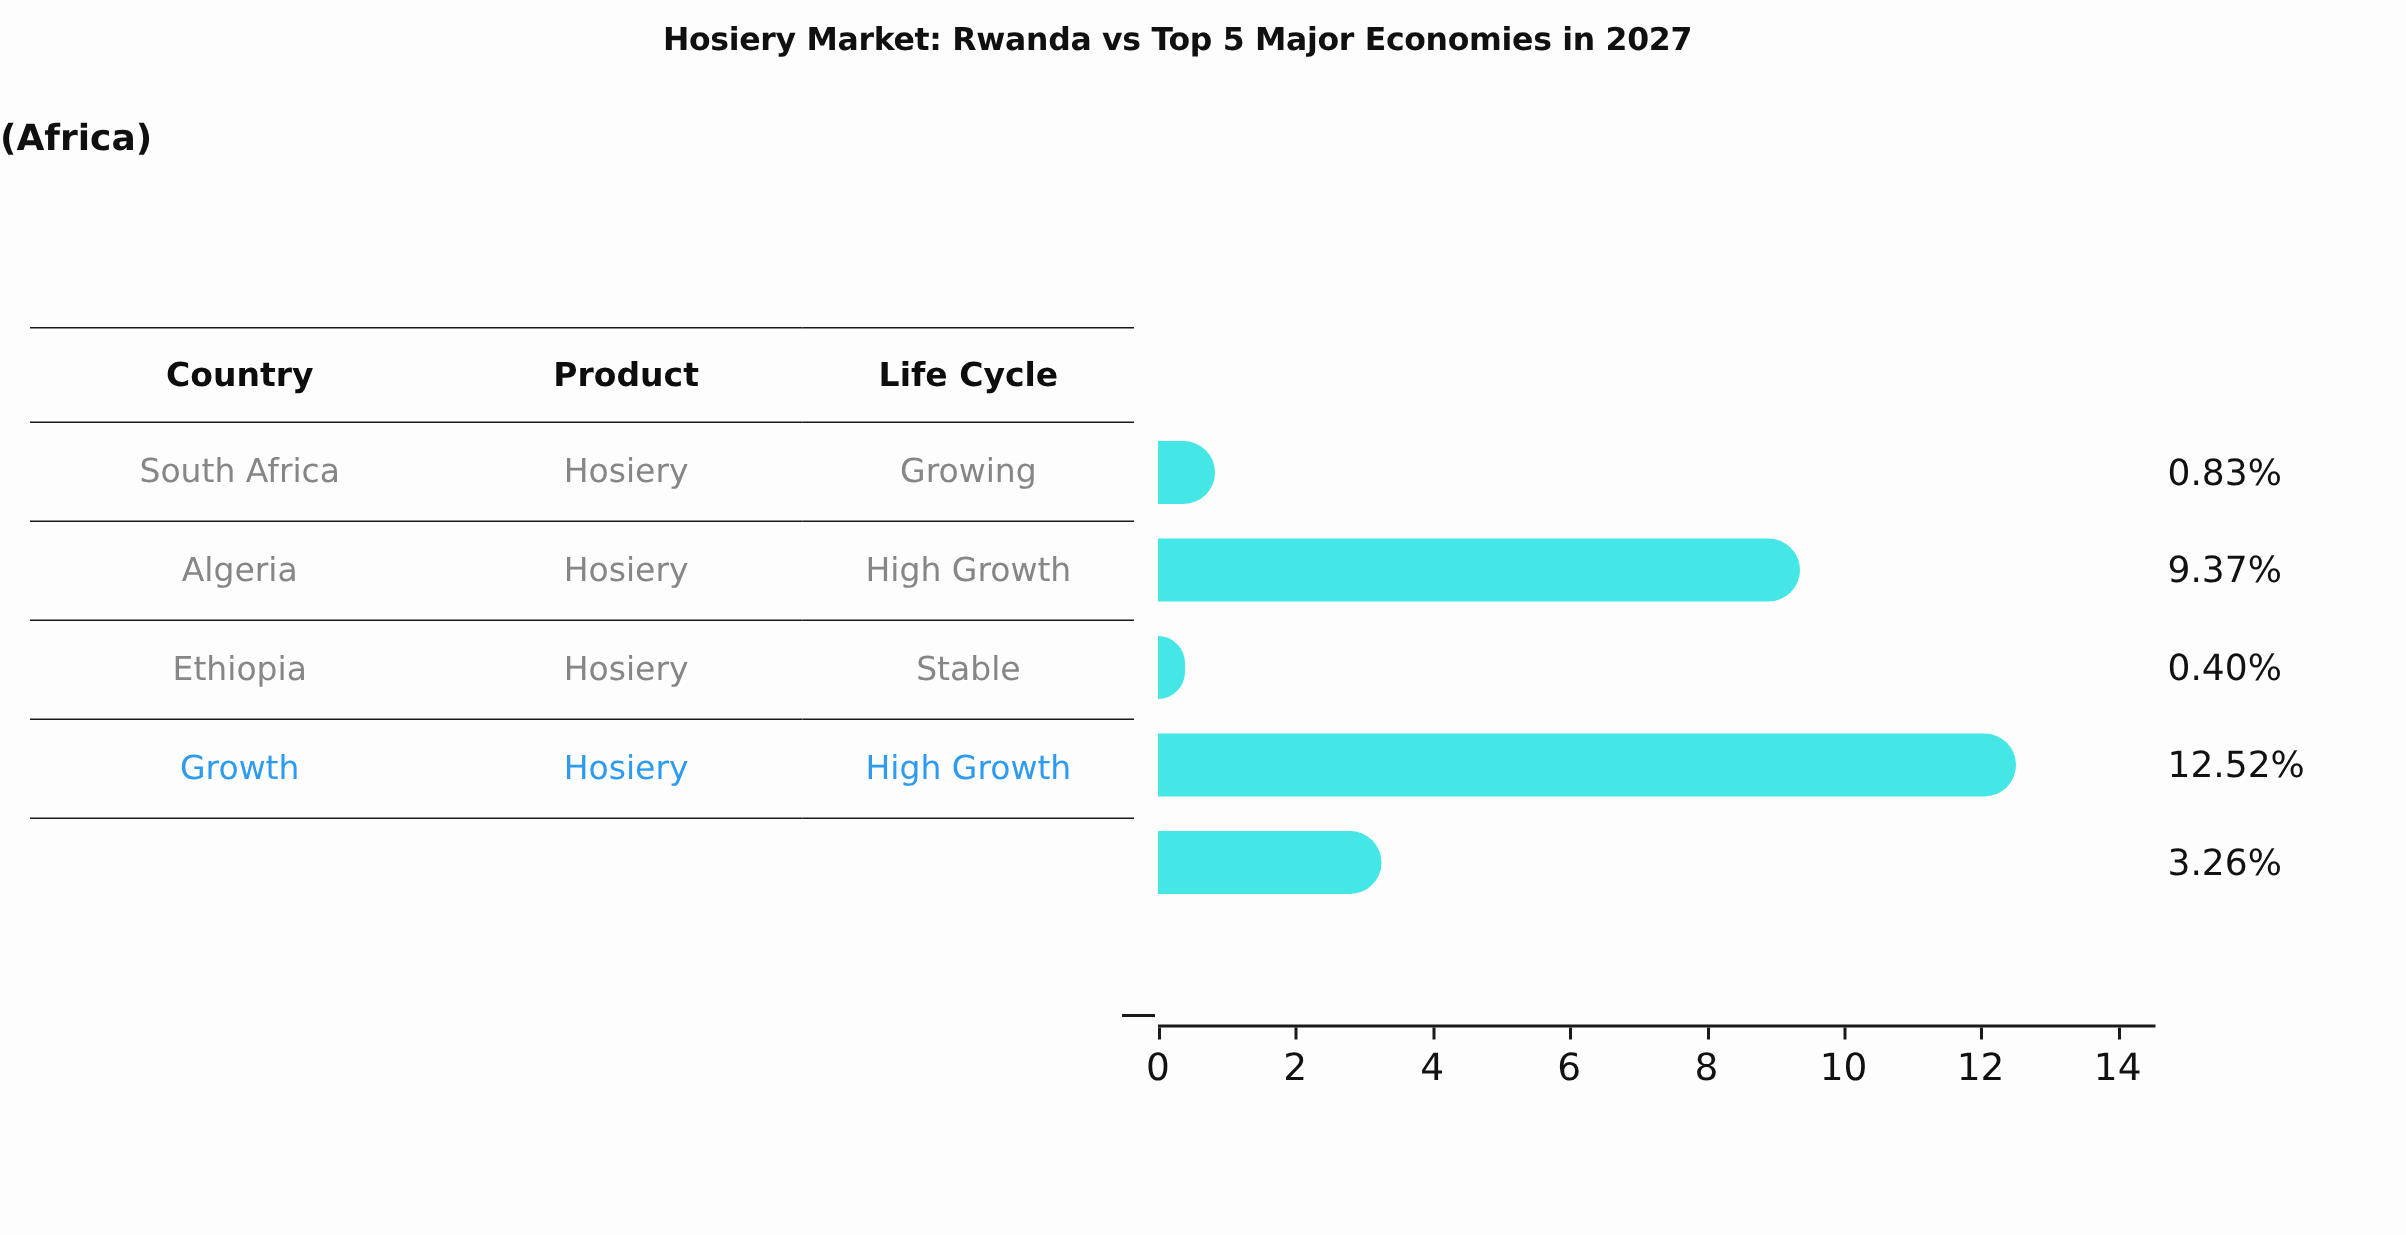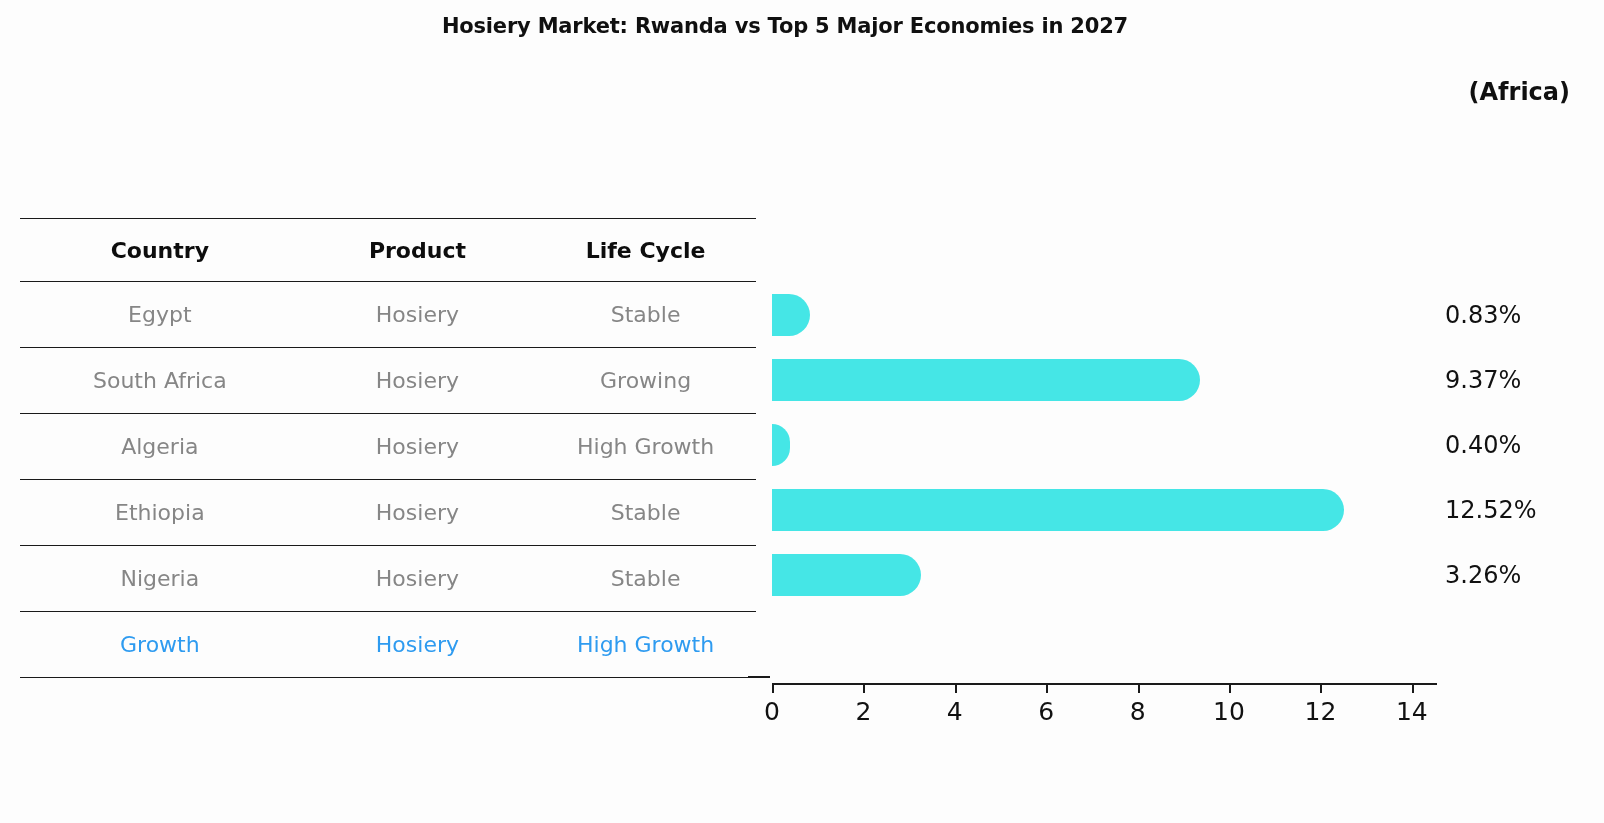--- a/index.html
+++ b/index.html
@@ -25,21 +25,21 @@
     font-size: 21px;
     font-weight: bold;
     color: #101010;
     letter-spacing: -0.2px;
   }
   #chart-subtitle {
     position: absolute;
     top: 78px;
     left: 0;
     width: 1570px;
-    text-align: right;
+    text-align: left;
     font-size: 24px;
     font-weight: bold;
     color: #101010;
   }
 
   
   #table-panel {
     position: absolute;
     left: 20px;
     top: 218px;
@@ -165,41 +165,31 @@
   <table class="tbl">
     <thead>
       <tr>
         <th class="col-country">Country</th>
         <th class="col-product">Product</th>
         <th class="col-life">Life Cycle</th>
       </tr>
     </thead>
     <tbody>
       <tr>
-        <td>Egypt</td>
-        <td>Hosiery</td>
-        <td>Stable</td>
-      </tr>
-      <tr>
         <td>South Africa</td>
         <td>Hosiery</td>
         <td>Growing</td>
       </tr>
       <tr>
         <td>Algeria</td>
         <td>Hosiery</td>
         <td>High Growth</td>
       </tr>
       <tr>
         <td>Ethiopia</td>
-        <td>Hosiery</td>
-        <td>Stable</td>
-      </tr>
-      <tr>
-        <td>Nigeria</td>
         <td>Hosiery</td>
         <td>Stable</td>
       </tr>
       <tr class="highlight">
         <td>Growth</td>
         <td>Hosiery</td>
         <td>High Growth</td>
       </tr>
     </tbody>
   </table>

